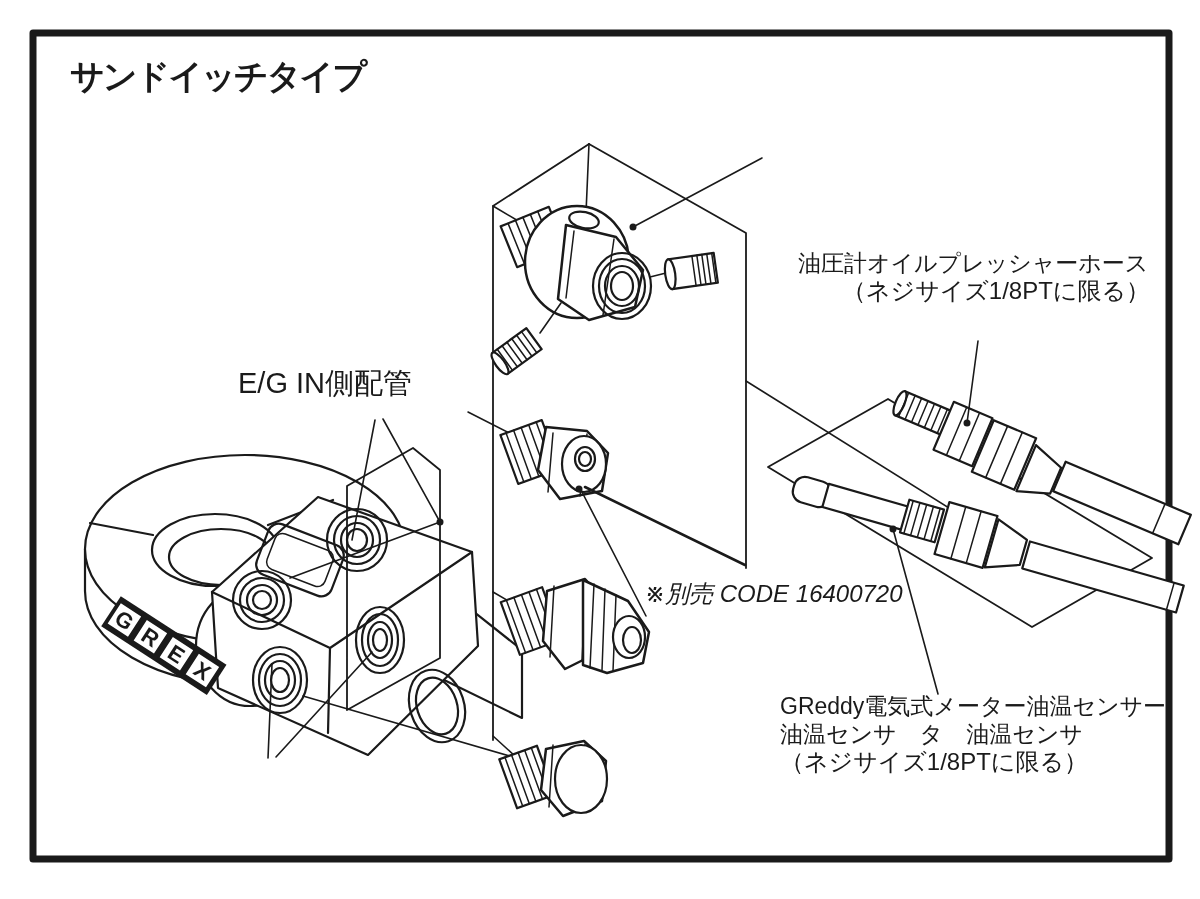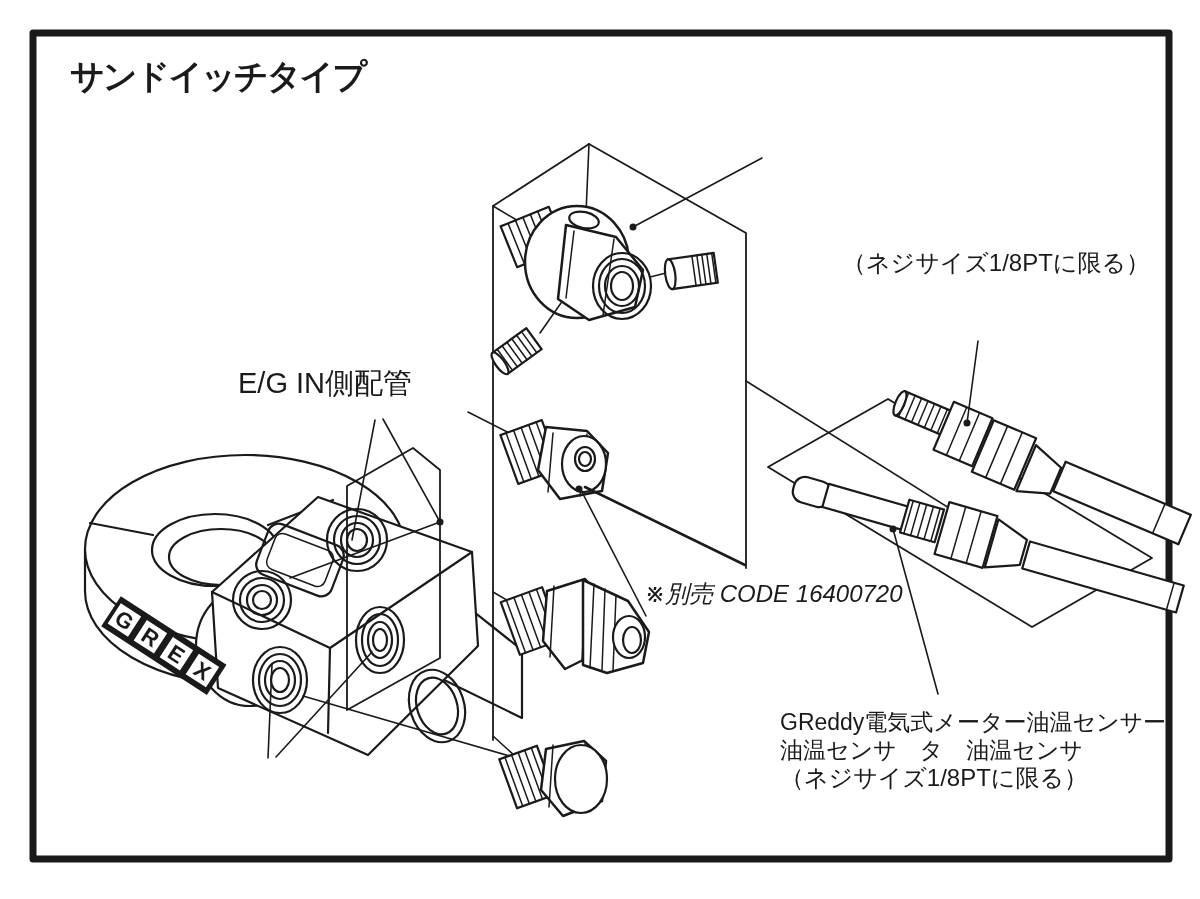--- a/index.html
+++ b/index.html
@@ -240,26 +240,27 @@
       <circle cx="967" cy="423" r="3.5"></circle>
       <circle cx="893" cy="529" r="3.5"></circle>
     </g>
   </g>
 </svg>
 
   <div class="lbl title" style="left:70px;top:56px;">サンドイッチタイプ</div>
 
 
   <div class="lbl note" style="left:798px;top:249px;">
+    <div>油圧計オイルプレッシャーホース</div>
     <div class="small ind">（ネジサイズ1/8PTに限る）</div>
   </div>
 
   <div class="lbl pipe" style="left:238px;top:366px;">E/G IN側配管</div>
 
   <div class="lbl code" style="left:645px;top:580px;font-style:italic;">※別売 CODE 16400720</div>
 
-  <div class="lbl note" style="left:780px;top:692px;margin-top:16px;">
+  <div class="lbl note" style="left:780px;top:692px;">
     <div>GReddy電気式メーター油温センサー</div>
     <div>油温センサ　タ　油温センサ</div>
     <div class="small">（ネジサイズ1/8PTに限る）</div>
   </div>
 
 </div>
 
 </body></html>

